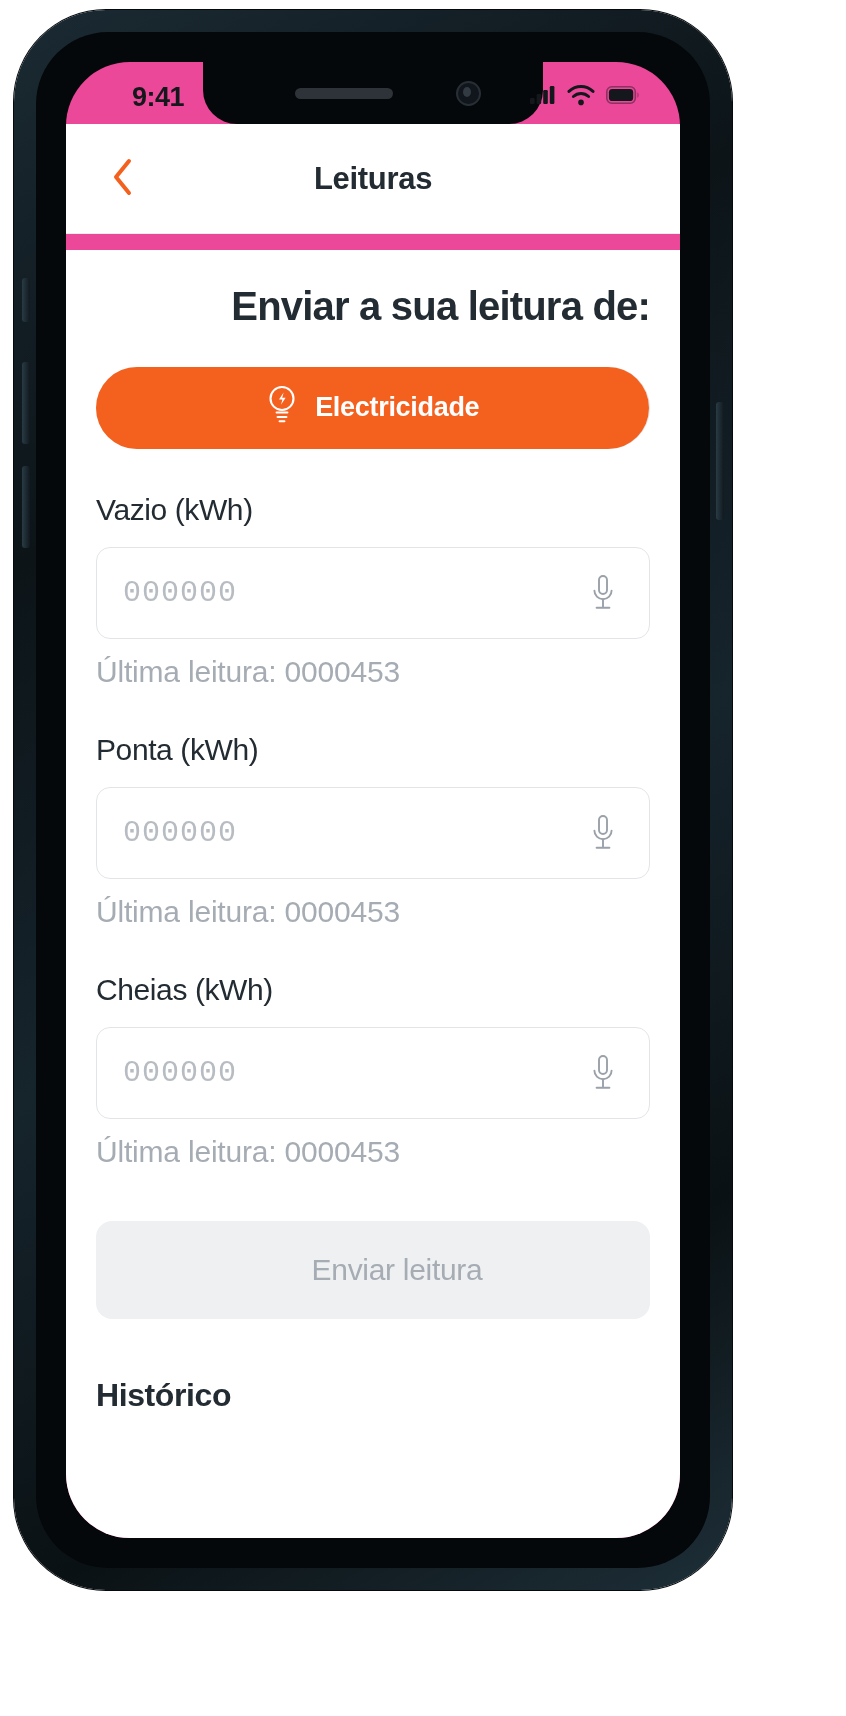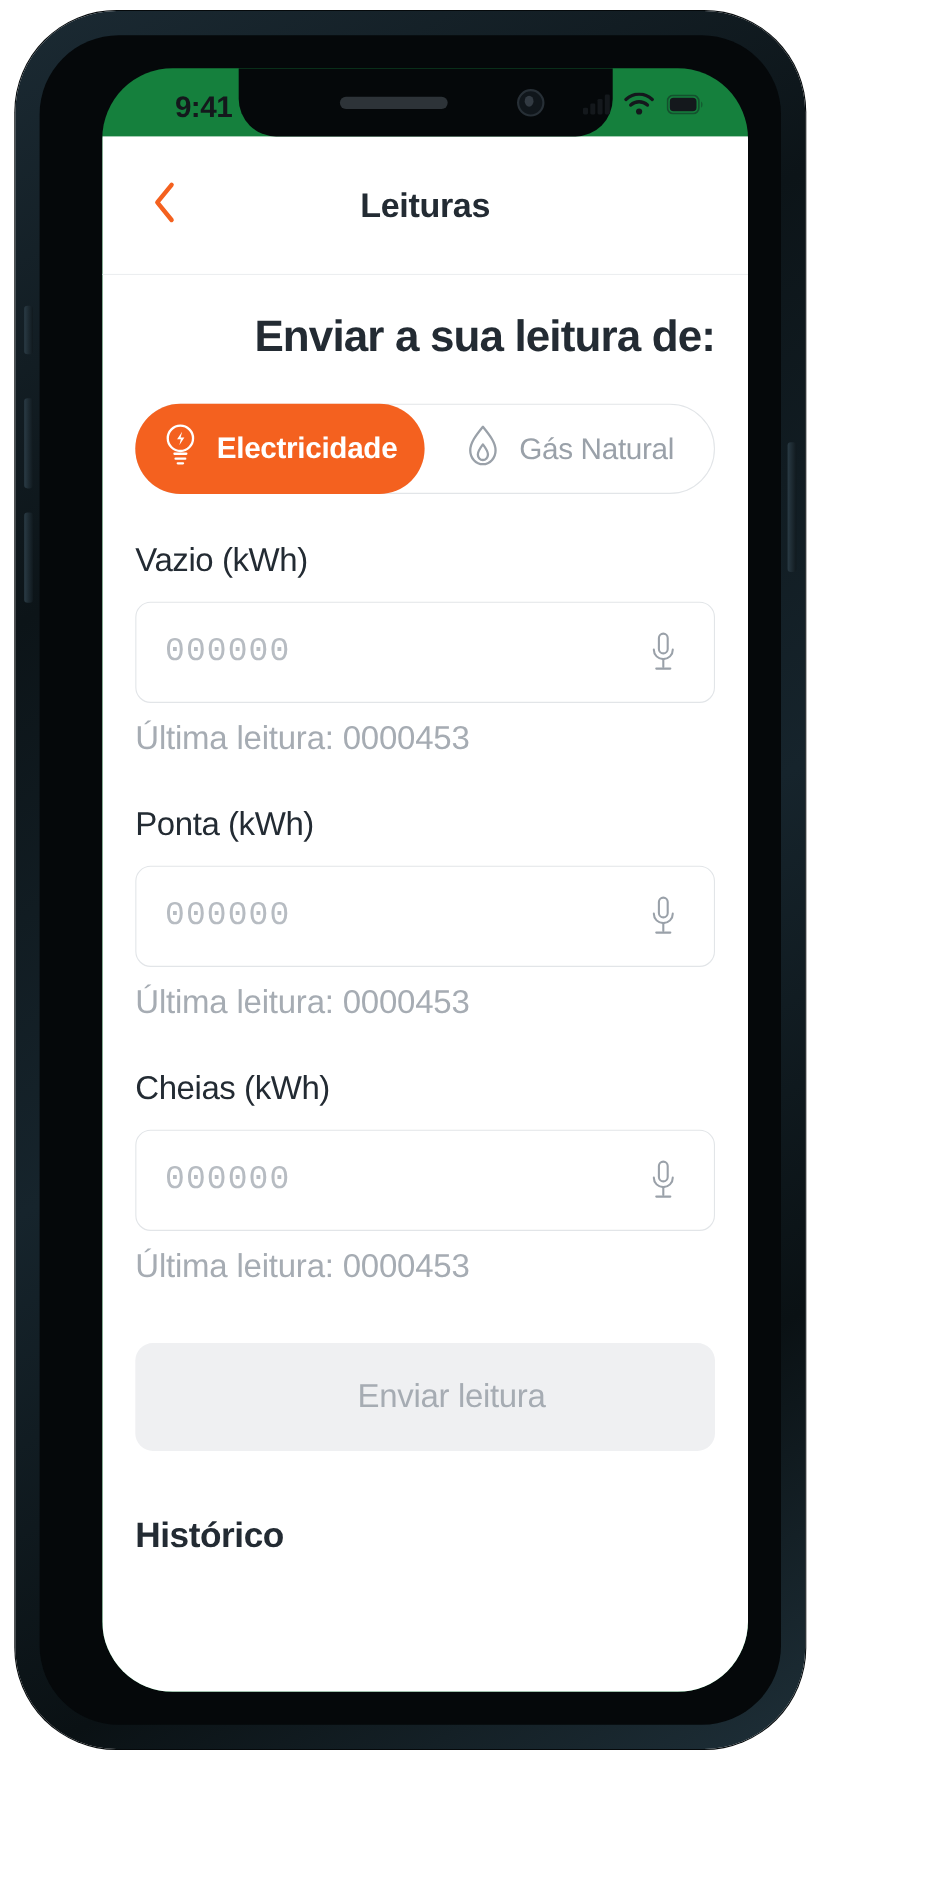--- a/index.html
+++ b/index.html
@@ -32,23 +32,22 @@
     border-radius: 72px;
     background: #05080a;
   }
   #device-screen {
     position: absolute;
     left: 30px;
     top: 30px;
     right: 30px;
     bottom: 30px;
     border-radius: 64px;
-    background: #15803d;
+    background: #ec4899;
     overflow: hidden;
-    margin-left: 27px;
   }
 
   
   .side-btn {
     position: absolute;
     background: linear-gradient(90deg, #2a3b45, #10191e);
     border-radius: 3px;
   }
   #btn-mute  { left: 8px;  top: 268px; width: 8px; height: 44px; }
   #btn-volup { left: 8px;  top: 352px; width: 8px; height: 82px; }
@@ -118,21 +117,21 @@
     display: flex;
     align-items: center;
     gap: 11px;
     padding-top: 8px;
   }
 
   
   #nav-header {
     position: absolute;
     top: 62px; left: 0; right: 0;
-    height: 126px;
+    height: 110px;
     border-bottom: 1px solid #eceef0;
     display: flex;
     align-items: center;
     z-index: 20;
     background: #fff;
   }
   #back-button {
     position: absolute;
     left: 28px;
     top: 50%;
@@ -355,29 +354,20 @@
                 <circle cx="17" cy="14.5" r="11.5" stroke="#ffffff" stroke-width="2.1" fill="none"></circle>
                 <path d="M18.6 8.4l-4.6 7h3.4l-1.4 5.3 4.6-7h-3.4z" fill="#ffffff"></path>
                 <path d="M11.6 28.5h10.8" stroke="#ffffff" stroke-width="2.1" stroke-linecap="round"></path>
                 <path d="M12.6 33h8.8" stroke="#ffffff" stroke-width="2.1" stroke-linecap="round"></path>
                 <path d="M14.6 37.2h4.8" stroke="#ffffff" stroke-width="2.1" stroke-linecap="round"></path>
               </svg>
             </span>
             <span>Electricidade</span>
           </div>
 
-          <div class="toggle-option inactive">
-            <span>
-              <svg width="34" height="40" viewBox="0 0 34 40">
-                <path d="M17 3C10.5 11 5.5 17.5 5.5 24.5 5.5 31.4 10.6 37 17 37s11.5-5.6 11.5-12.5C28.5 17.5 23.5 11 17 3z" stroke="#9aa1a9" stroke-width="2.1" fill="none" stroke-linejoin="round"></path>
-                <path d="M17 19c-3 4-4.6 6.4-4.6 9.2 0 2.8 2.1 5 4.6 5s4.6-2.2 4.6-5c0-2.8-1.6-5.2-4.6-9.2z" stroke="#9aa1a9" stroke-width="2.1" fill="none" stroke-linejoin="round"></path>
-              </svg>
-            </span>
-            <span>Gás Natural</span>
-          </div>
         </div>
 
         
         <div class="field-block">
           <div class="field-label">Vazio (kWh)</div>
           <div class="field-input-wrap">
             <input class="field-input" type="text" placeholder="000000" style="">
             <span class="mic-button">
               <svg width="24" height="38" viewBox="0 0 24 38">
                 <rect x="8" y="2" width="8" height="18" rx="4" stroke="#9aa1a9" stroke-width="1.9" fill="none"></rect>

